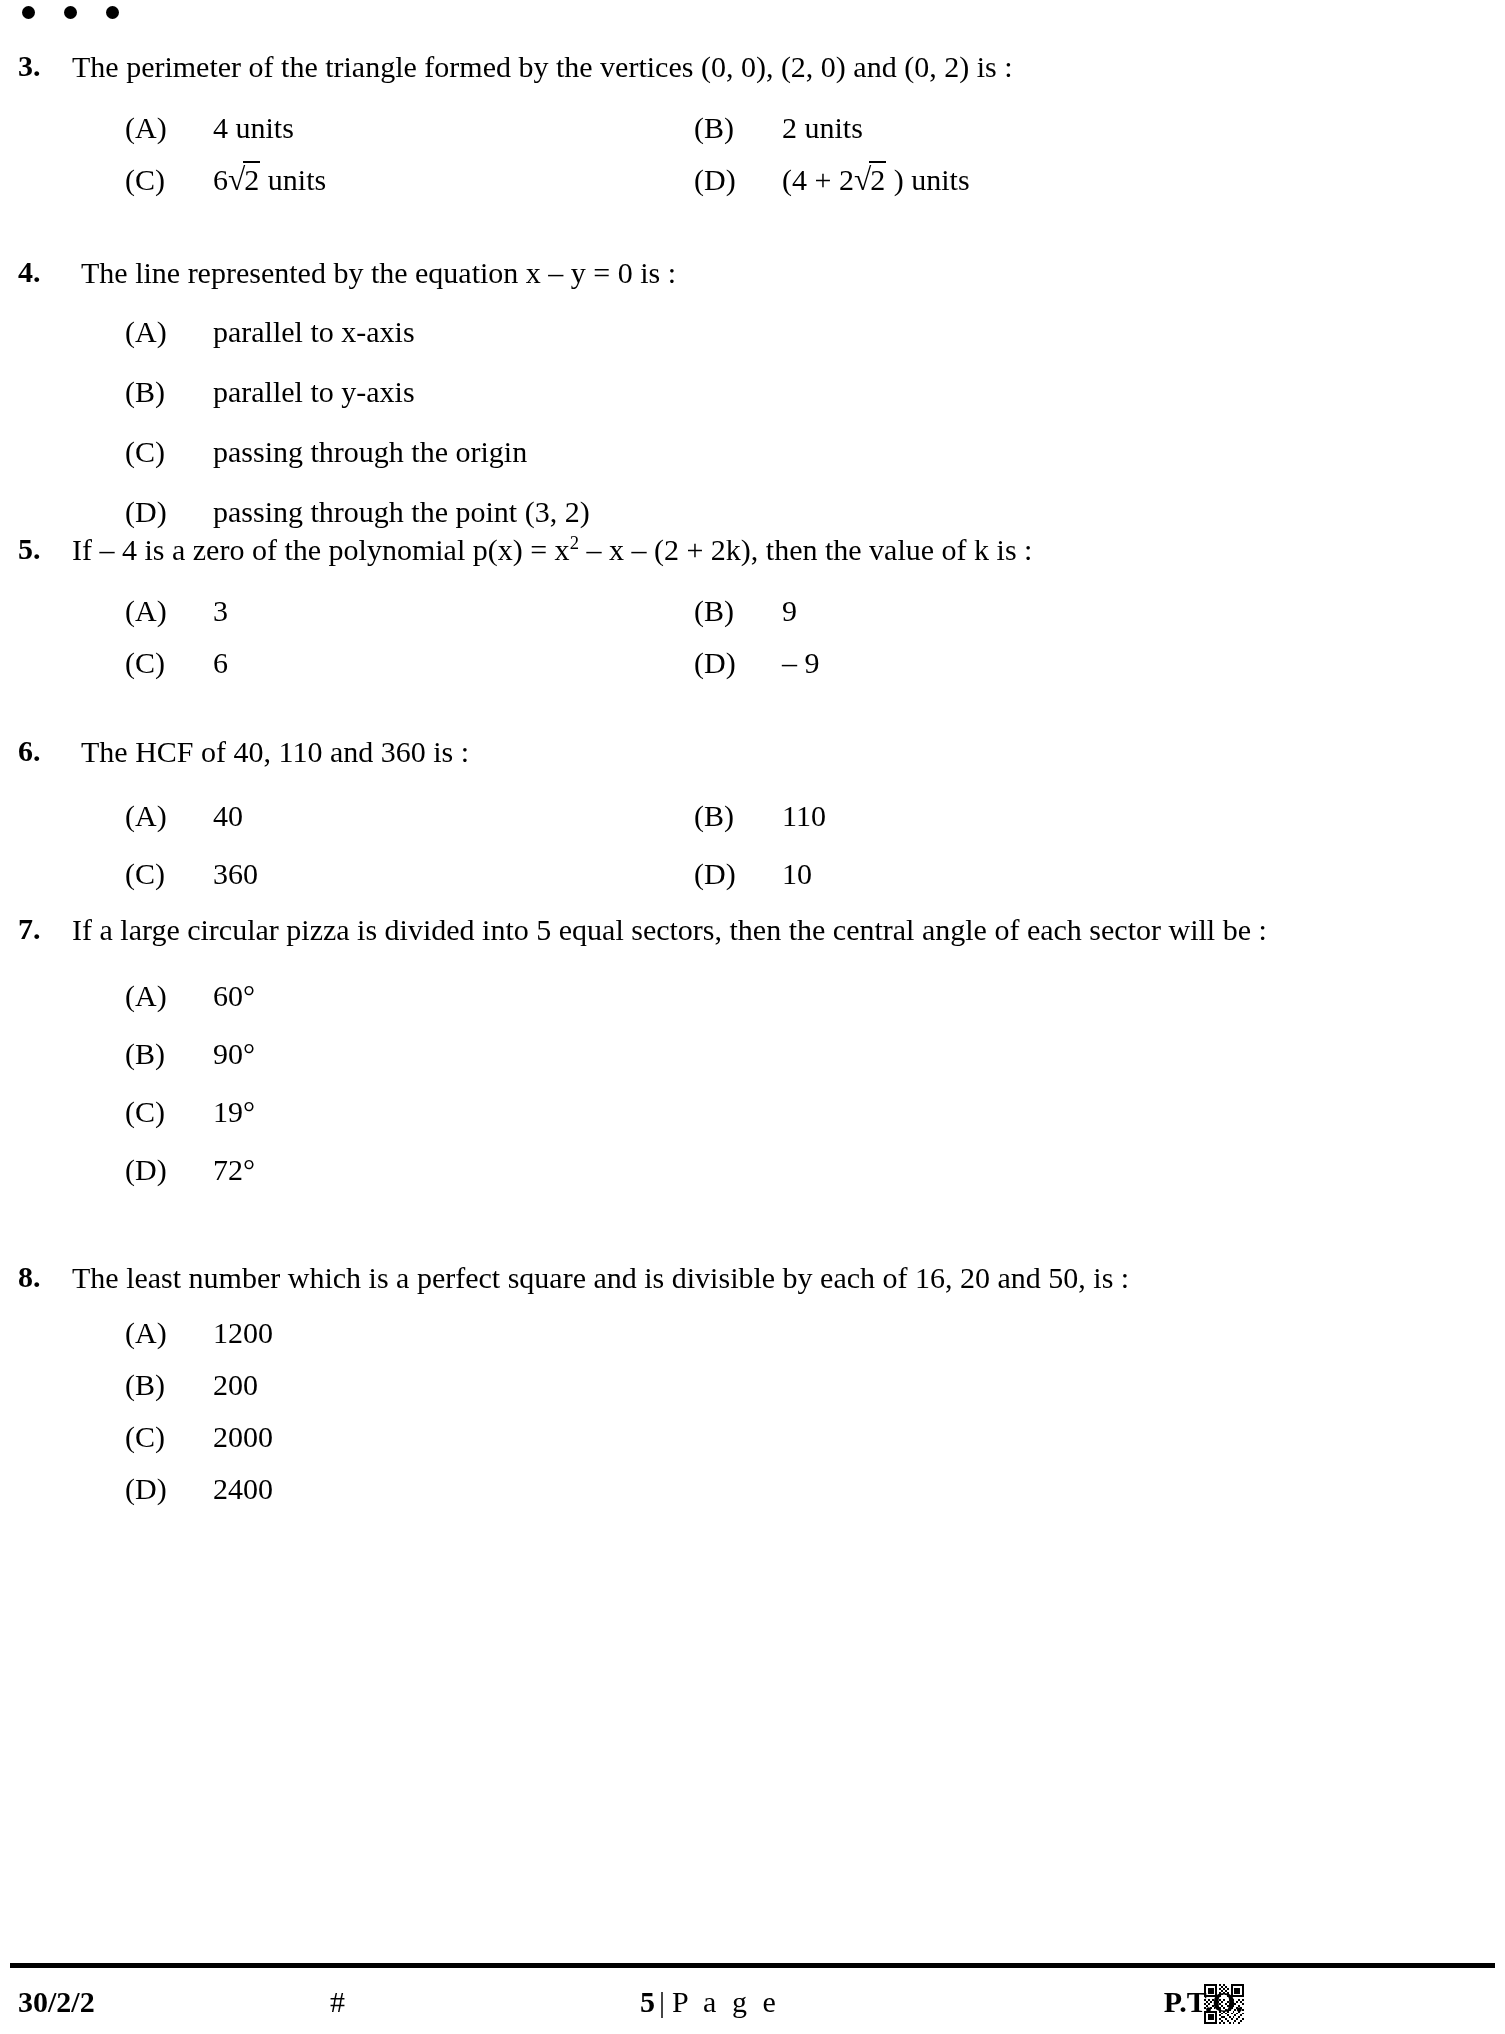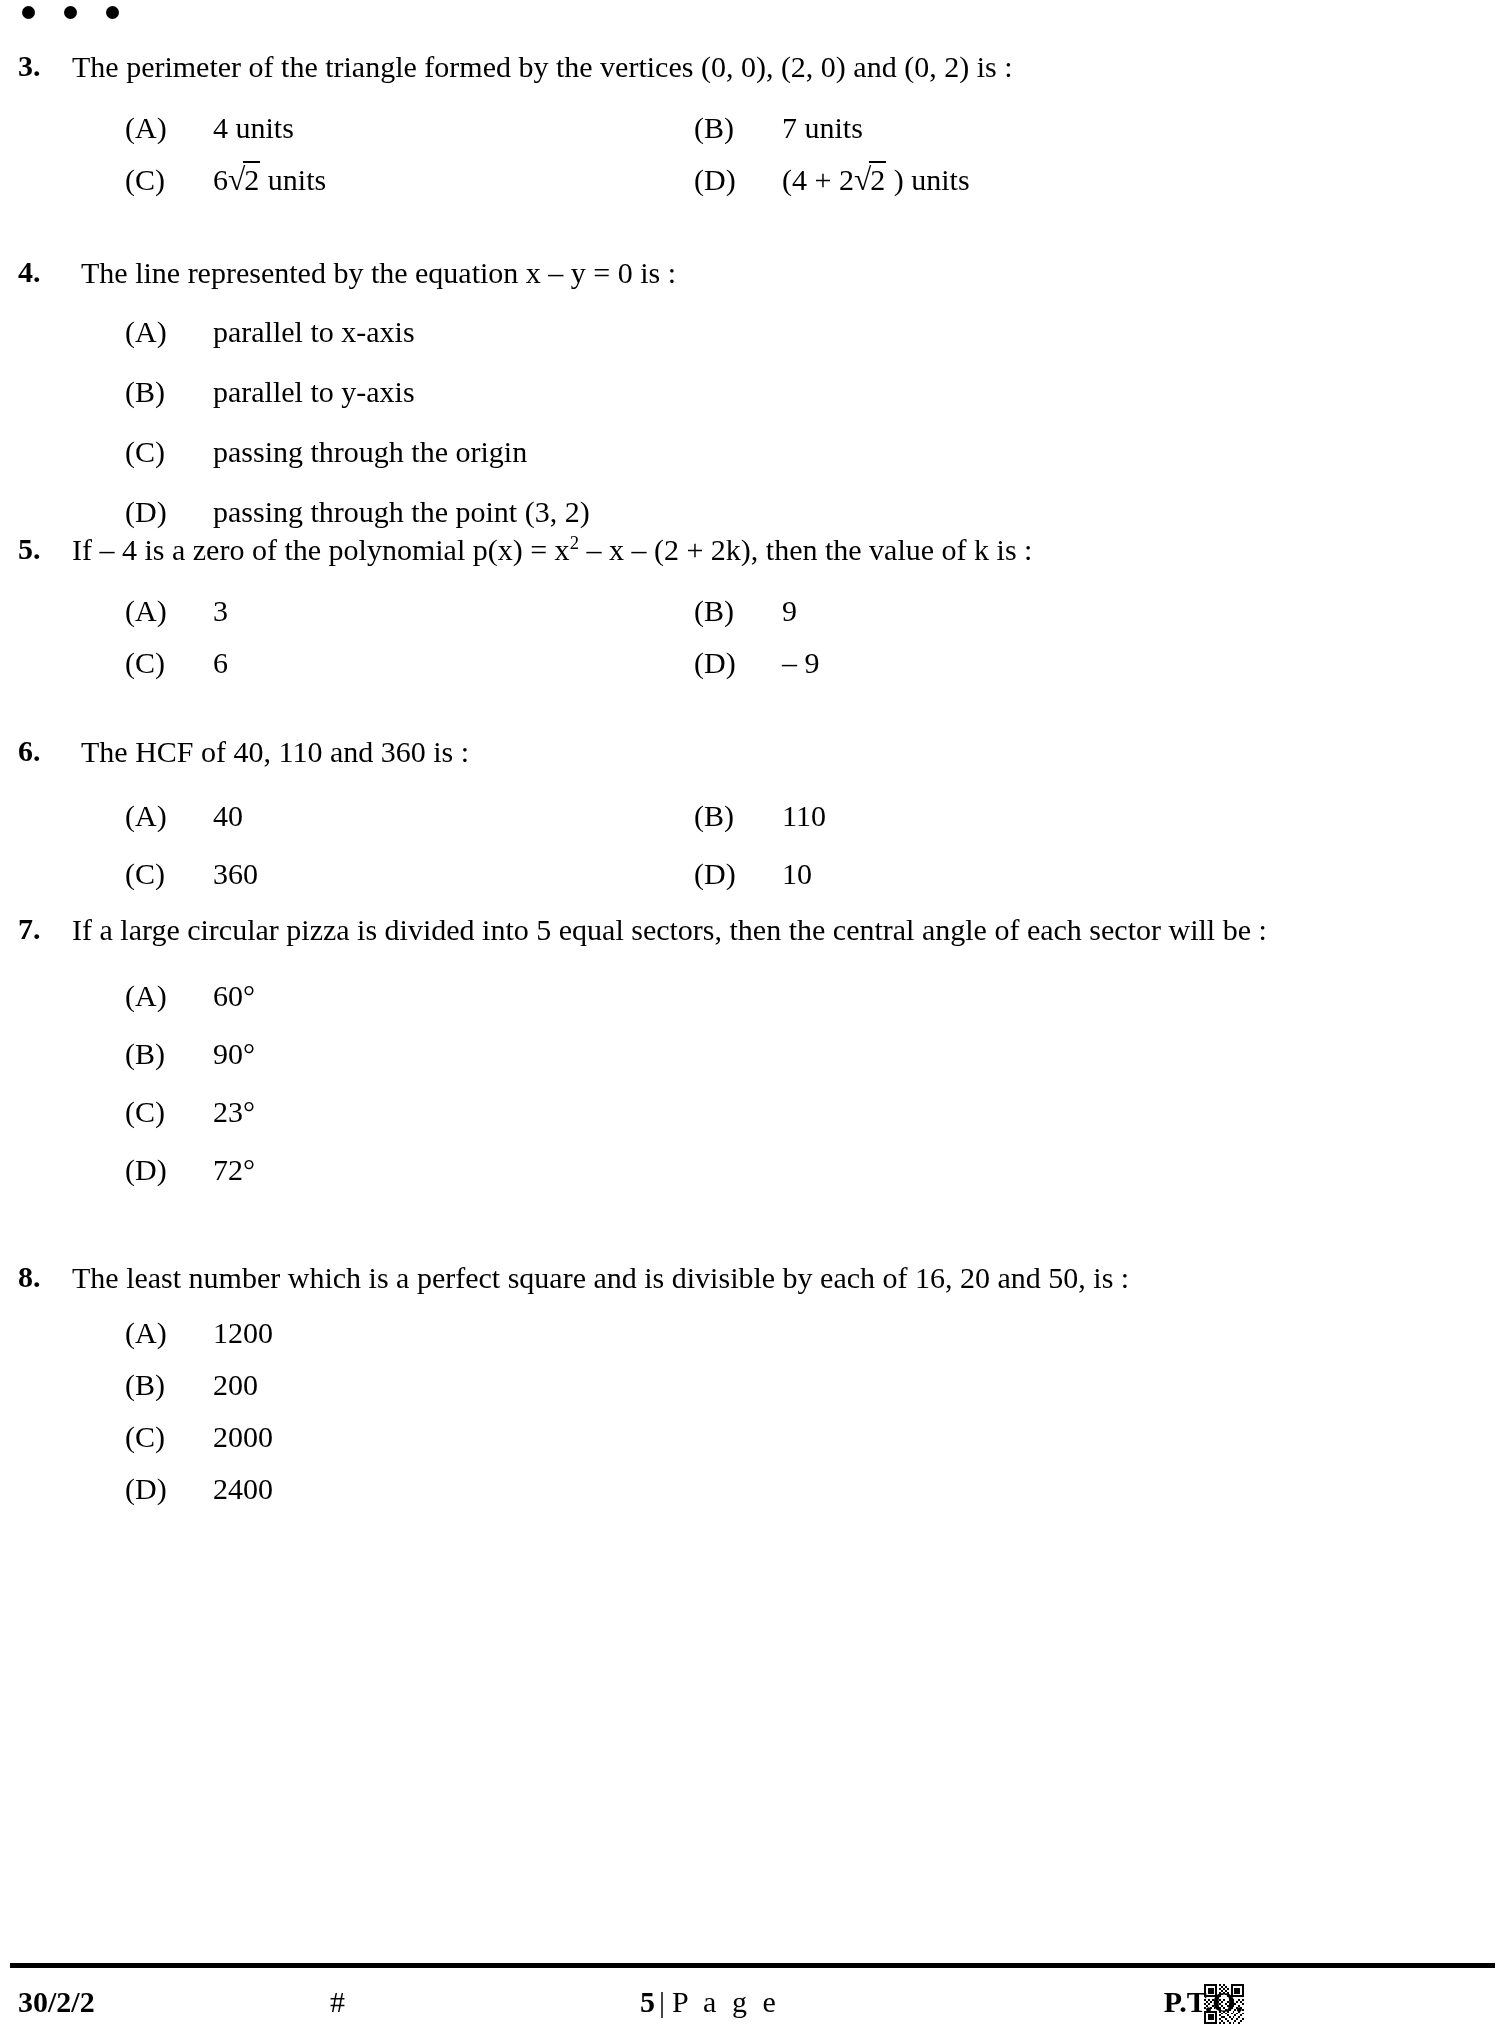--- a/index.html
+++ b/index.html
@@ -187,21 +187,21 @@
       <div class="qtext">The perimeter of the triangle formed by the vertices (0, 0), (2, 0) and (0, 2) is :</div>
     </div>
     <div class="opts tight" style="margin-top:10px;">
       <div class="optrow">
         <div class="optcell col1">
           <span class="optlab">(A)</span>
           <span class="optval">4 units</span>
         </div>
         <div class="optcell col2">
           <span class="optlab">(B)</span>
-          <span class="optval">7 units</span>
+          <span class="optval">2 units</span>
         </div>
       </div>
       <div class="optrow">
         <div class="optcell col1">
           <span class="optlab">(C)</span>
           <span class="optval">6<span class="rad"><span class="radsym">√</span><span class="radand">2</span></span> units</span>
         </div>
         <div class="optcell col2">
           <span class="optlab">(D)</span>
           <span class="optval">(4 + 2<span class="rad"><span class="radsym">√</span><span class="radand">2</span></span> ) units</span>
@@ -315,21 +315,21 @@
       </div>
       <div class="optrow">
         <div class="optcell full" style="line-height:58px;">
           <span class="optlab">(B)</span>
           <span class="optval">90°</span>
         </div>
       </div>
       <div class="optrow">
         <div class="optcell full" style="line-height:58px;">
           <span class="optlab">(C)</span>
-          <span class="optval">23°</span>
+          <span class="optval">19°</span>
         </div>
       </div>
       <div class="optrow">
         <div class="optcell full" style="line-height:58px;">
           <span class="optlab">(D)</span>
           <span class="optval">72°</span>
         </div>
       </div>
     </div>
   </div>

